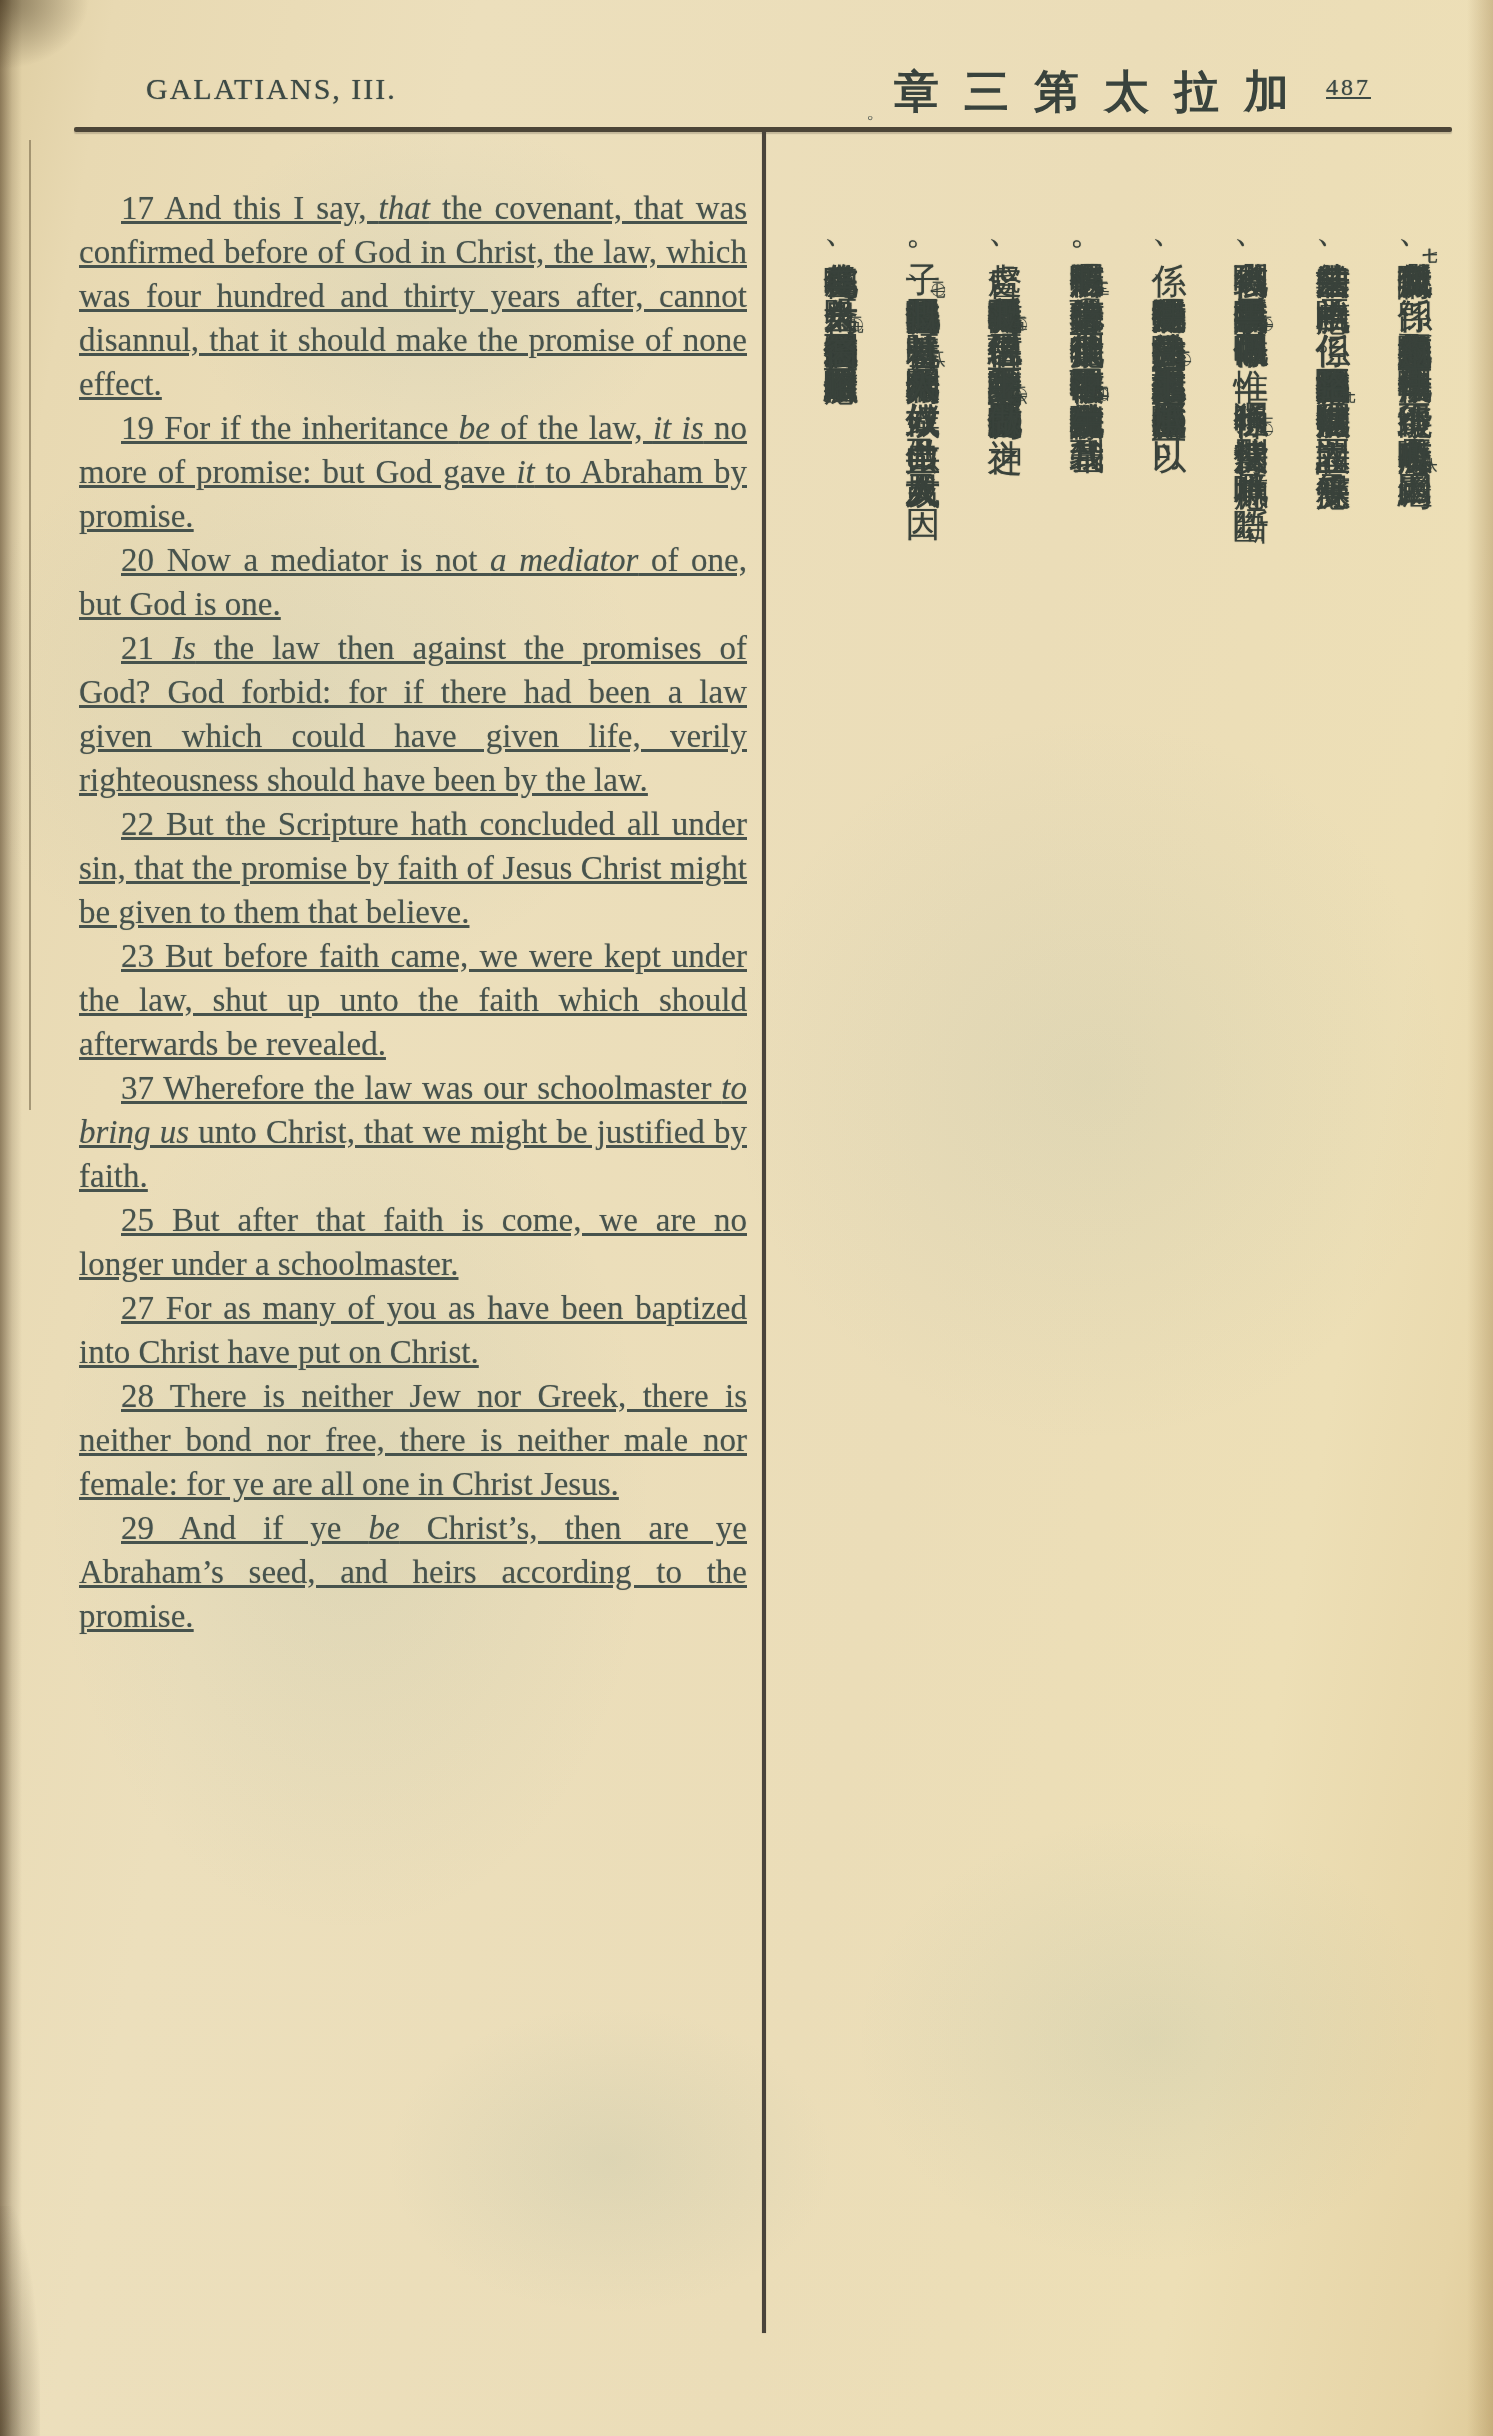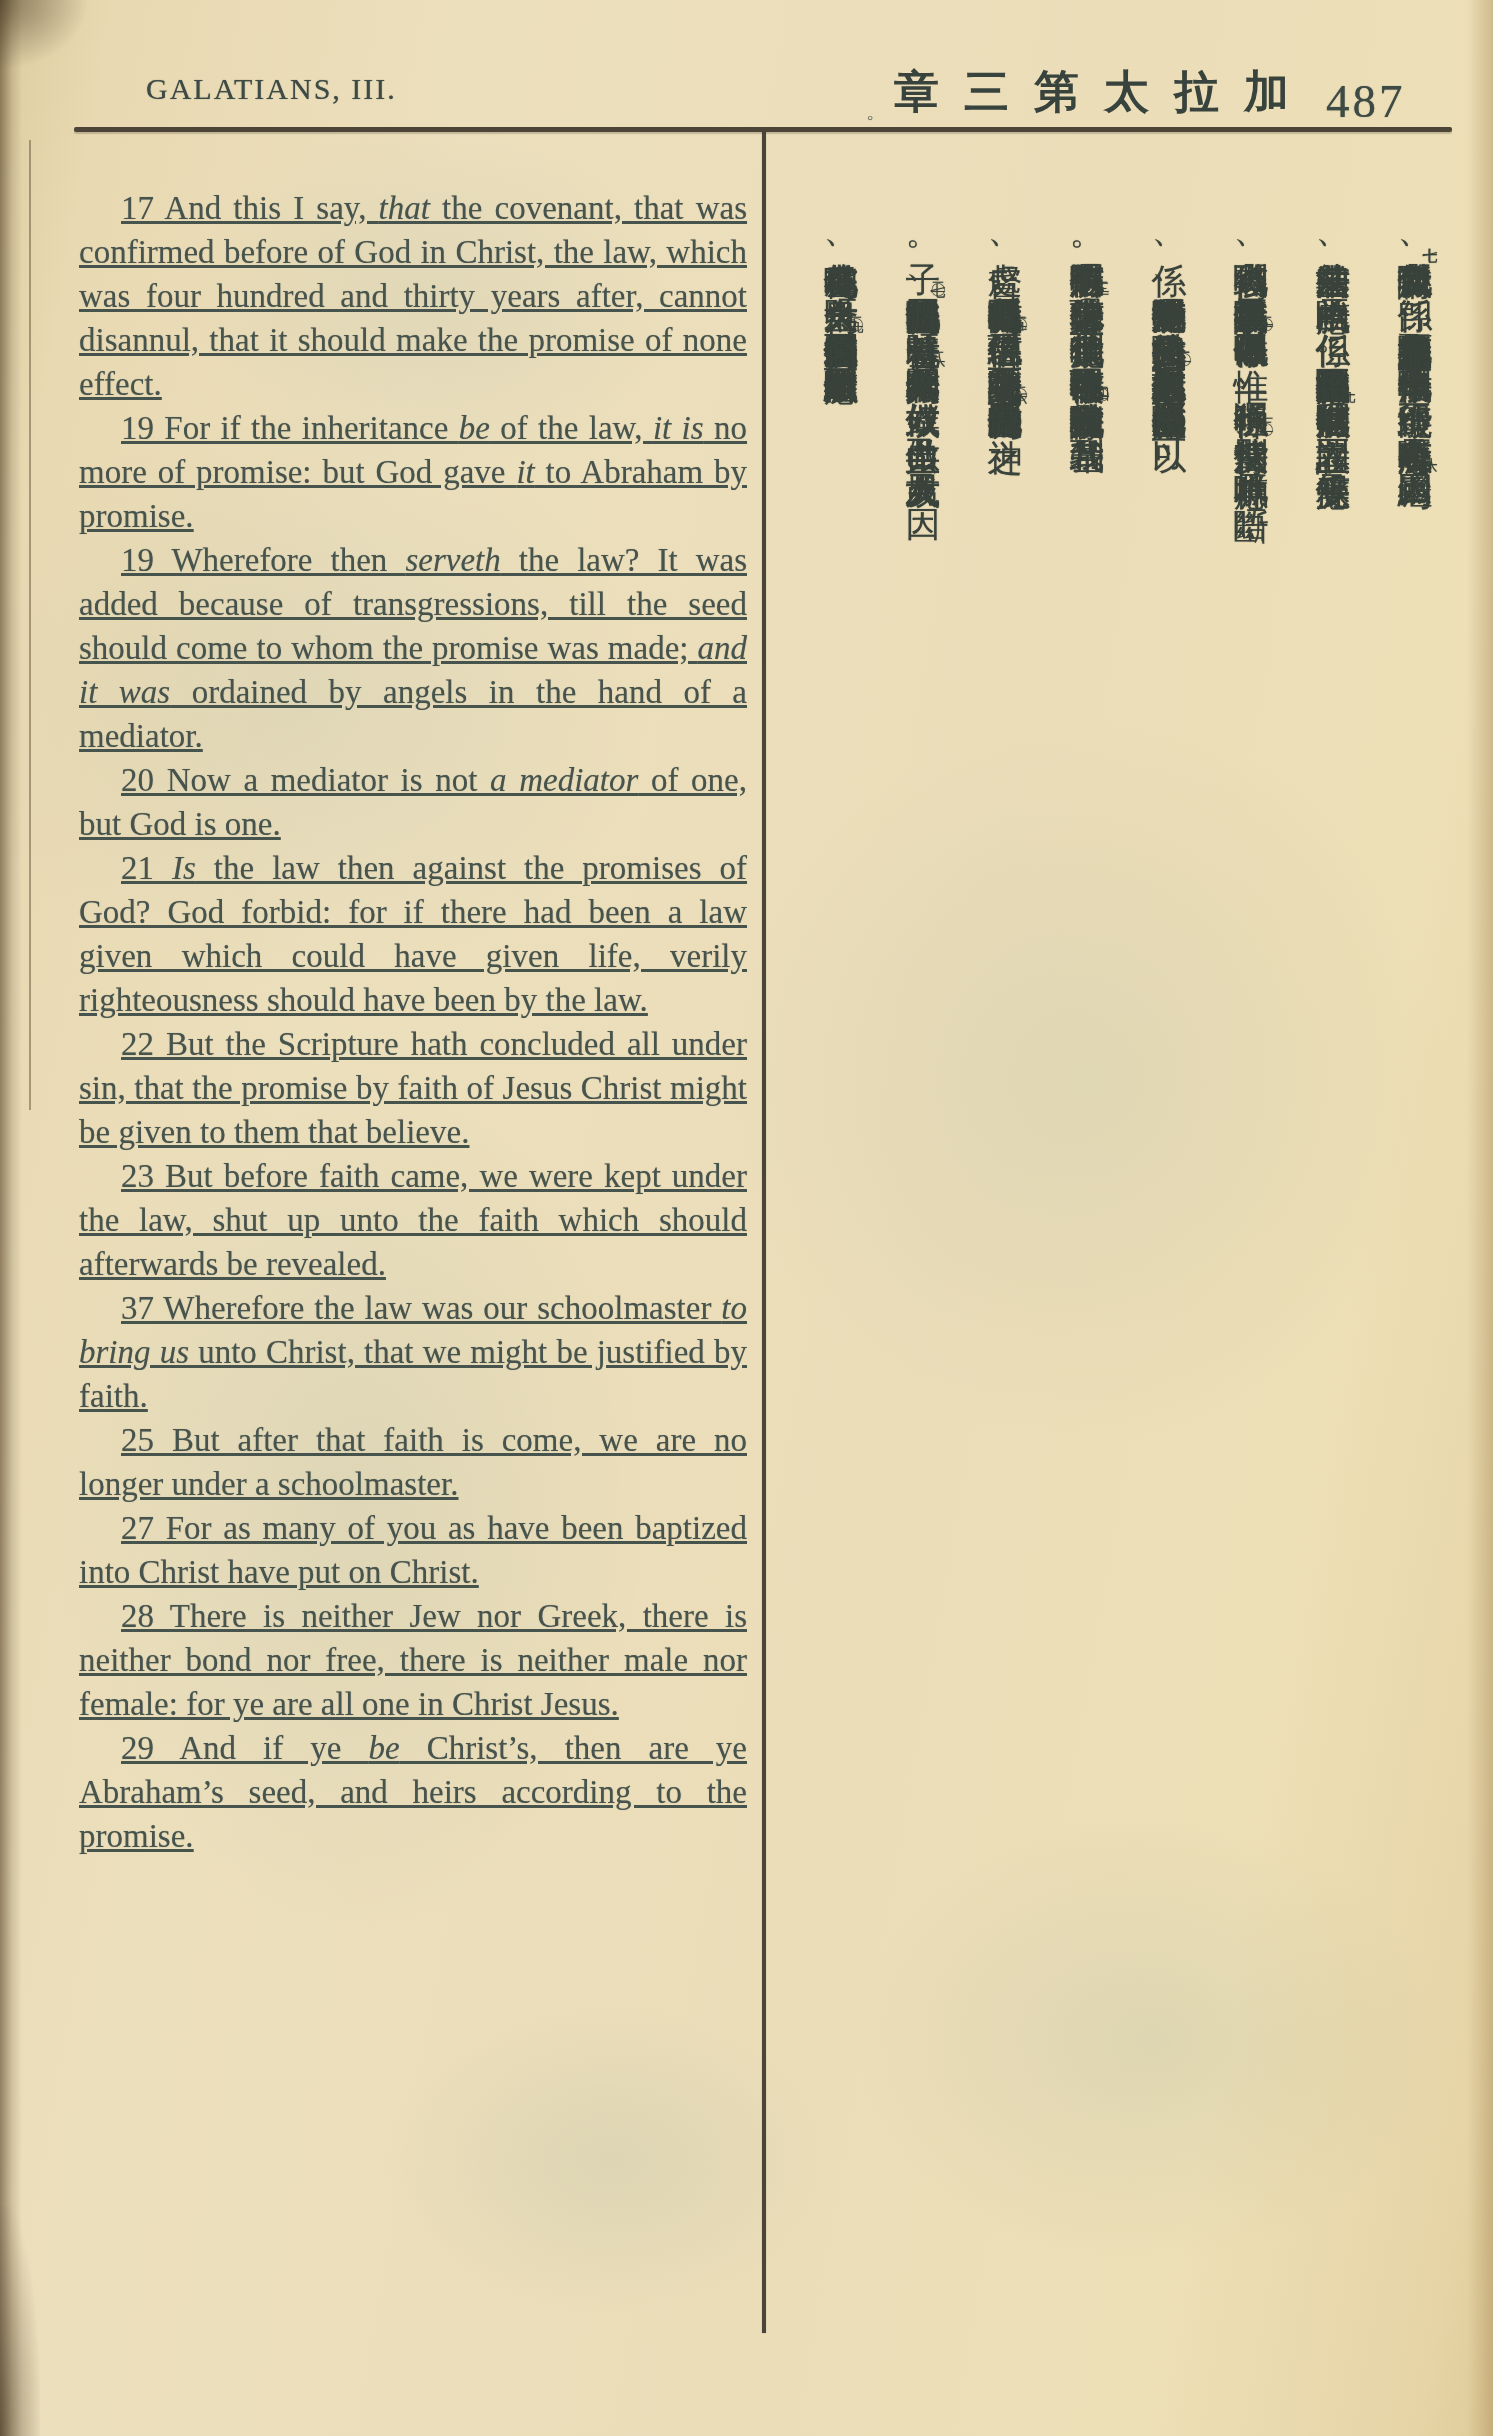--- a/index.html
+++ b/index.html
@@ -28,22 +28,22 @@
     background:linear-gradient(270deg,rgba(150,118,65,.35),transparent);}
   .fold-line{position:absolute;left:29px;top:140px;width:2px;height:970px;
     background:rgba(85,70,45,.45);}
   
   .eng-title{position:absolute;left:146px;top:72px;font-size:30px;letter-spacing:2px;
     color:#3d4a45;text-shadow:0 0 1px rgba(61,74,69,.8);}
   .cn-title{position:absolute;left:894px;top:62px;font-size:45px;letter-spacing:25px;
     font-weight:bold;color:#39433d;font-family:"DejaVu Serif",serif;}
   .ink-dot{position:absolute;left:866px;top:98px;font-size:20px;color:#4a544e;
     font-family:"DejaVu Serif",serif;}
-  .page-num{position:absolute;left:1326px;top:74px;font-size:47px;letter-spacing:3px;
-    color:#3d4a45;text-shadow:0 0 1px rgba(61,74,69,.8);}
+  .page-num{position:absolute;left:1326px;top:74px;font-size:24px;letter-spacing:3px;
+    color:#3d4a45;text-shadow:0 0 1px rgba(61,74,69,.8);text-decoration:underline;}
   .header-rule{position:absolute;left:74px;top:127px;width:1378px;height:5px;
     background:#4c4537;border-radius:2px;box-shadow:0 2px 1px rgba(76,69,55,.25);}
   .column-divider{position:absolute;left:762px;top:131px;width:4px;height:2202px;
     background:#4a443b;box-shadow:0 0 1px rgba(74,68,59,.6);}
   
   .eng-col{position:absolute;left:79px;top:186px;width:668px;
     font-size:33px;line-height:44px;color:#47534d;text-align:justify;
     text-shadow:0 0 1px rgba(70,82,76,.45);}
   .verse{margin:0;text-indent:42px;text-decoration:underline;}
   .it{font-style:italic;}
@@ -75,21 +75,20 @@
   <div class="cn-title">章三第太拉加</div>
 
   <div class="page-num">487</div>
 
   <div class="header-rule"></div>
   <div class="column-divider"></div>
 
   <div class="eng-col">
       <p class="verse"><span>17 And this I say, </span><span class="it">that</span><span> the covenant, that was confirmed before of God in Christ, the law, which was four hundred and thirty years after, cannot disannul, that it should make the promise of none effect.</span></p>
       <p class="verse"><span>19 For if the inheritance </span><span class="it">be</span><span> of the law, </span><span class="it">it is</span><span> no more of promise: but God gave </span><span class="it">it</span><span> to Abraham by promise.</span></p>
-      <p class="verse"><span>19 Wherefore then </span><span class="it">serveth</span><span> the law? It was added because of transgressions, till the seed should come to whom the promise was made; </span><span class="it">and it was</span><span> ordained by angels in the hand of a mediator.</span></p>
       <p class="verse"><span>20 Now a mediator is not </span><span class="it">a mediator</span><span> of one, but God is one.</span></p>
       <p class="verse"><span>21 </span><span class="it">Is</span><span> the law then against the promises of God? God forbid: for if there had been a law given which could have given life, verily righteousness should have been by the law.</span></p>
       <p class="verse"><span>22 But the Scripture hath concluded all under sin, that the promise by faith of Jesus Christ might be given to them that believe.</span></p>
       <p class="verse"><span>23 But before faith came, we were kept under the law, shut up unto the faith which should afterwards be revealed.</span></p>
       <p class="verse"><span>37 Wherefore the law was our schoolmaster </span><span class="it">to bring us</span><span> unto Christ, that we might be justified by faith.</span></p>
       <p class="verse"><span>25 But after that faith is come, we are no longer under a schoolmaster.</span></p>
       <p class="verse"><span>27 For as many of you as have been baptized into Christ have put on Christ.</span></p>
       <p class="verse"><span>28 There is neither Jew nor Greek, there is neither bond nor free, there is neither male nor female: for ye are all one in Christ Jesus.</span></p>
       <p class="verse"><span>29 And if ye </span><span class="it">be</span><span> Christ’s, then are ye Abraham’s seed, and heirs according to the promise.</span></p>
     </div>

